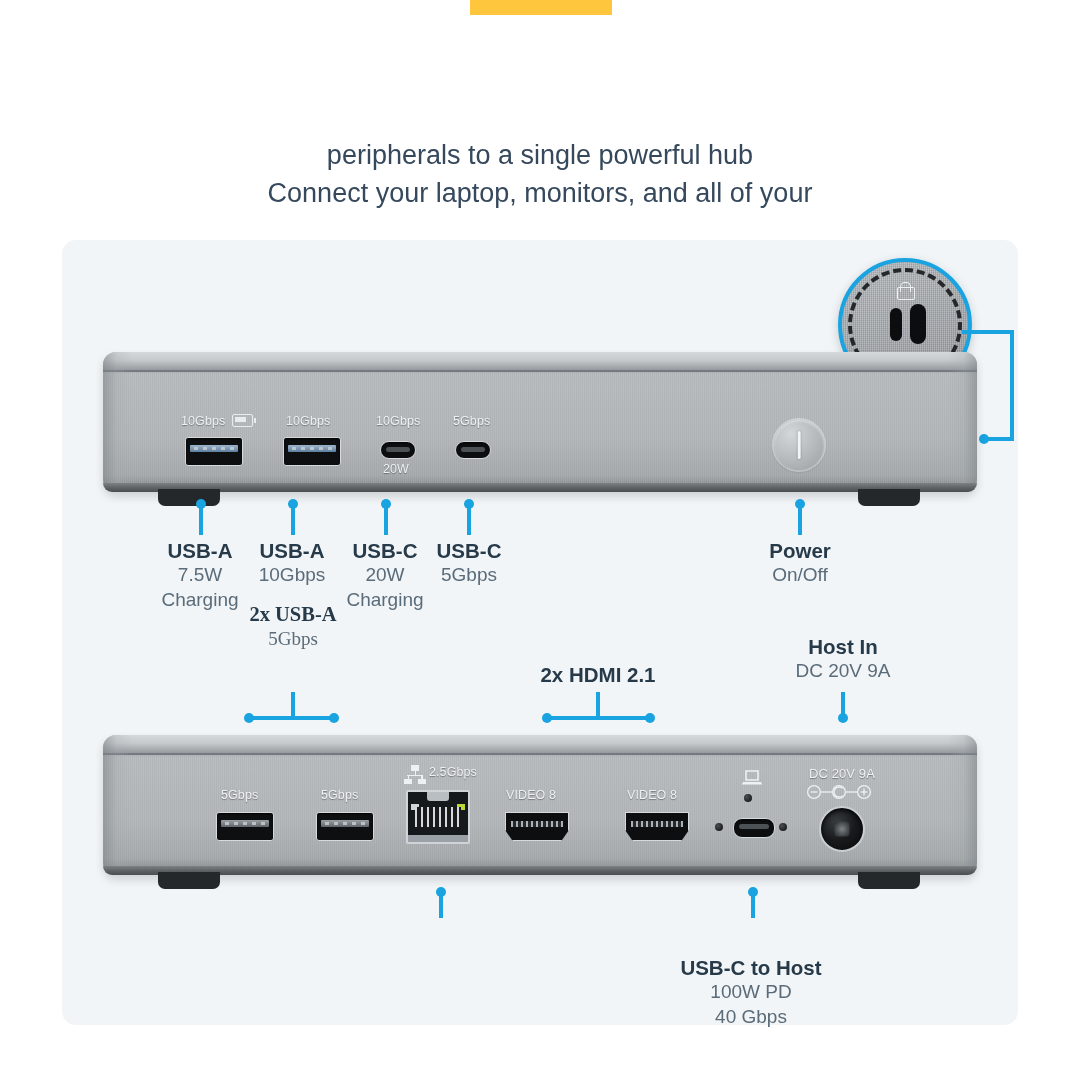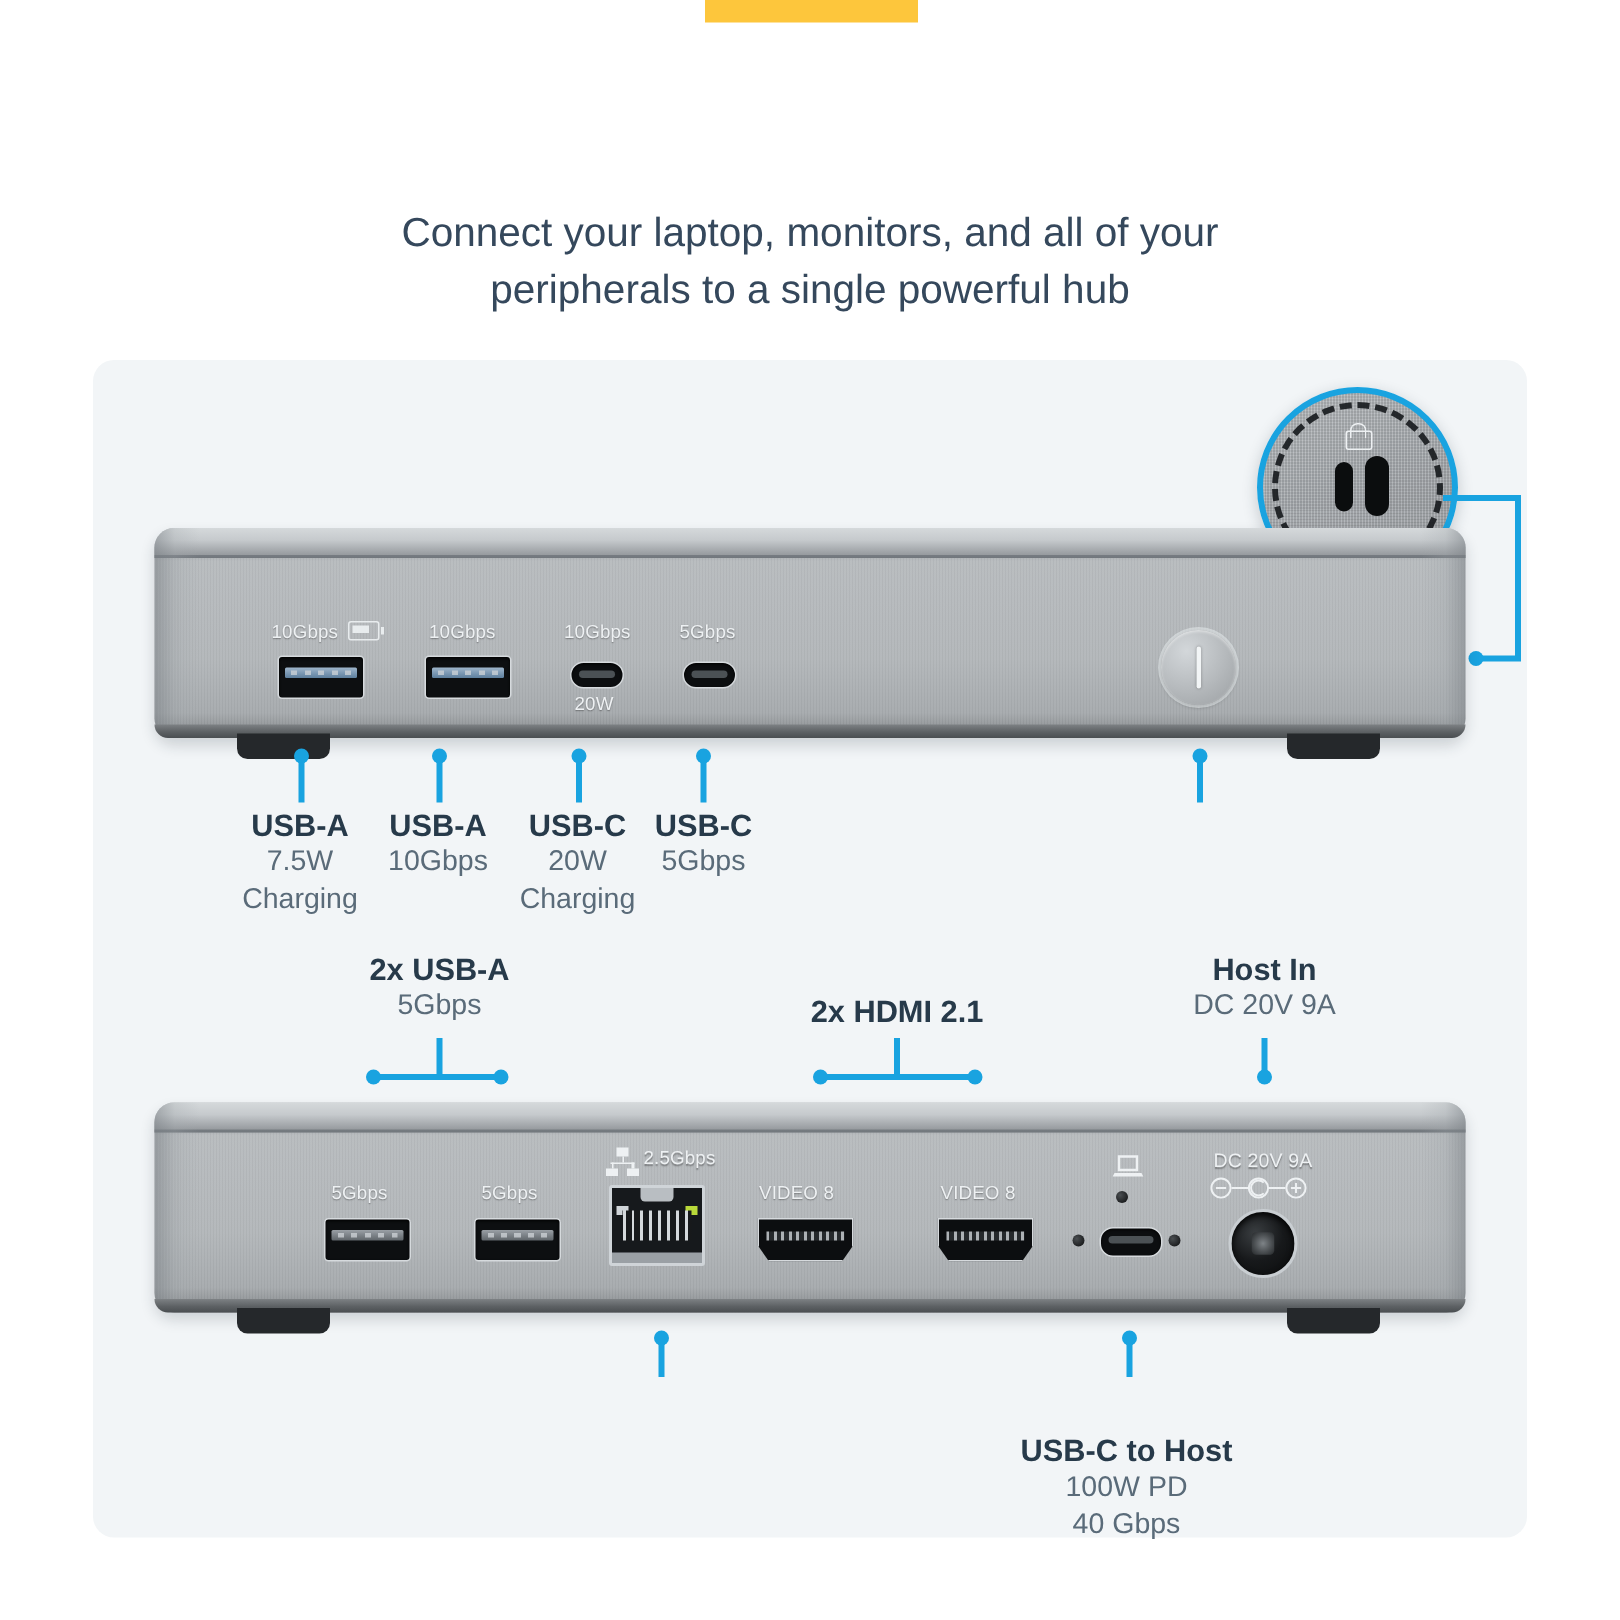--- a/index.html
+++ b/index.html
@@ -241,22 +241,22 @@
   .mag-path .seg{position:absolute;background:#19a3e0;}
 </style>
 </head>
 <body>
 
 <div class="stage">
 
   <div class="accent-bar"></div>
 
   <div class="subtitle">
+    <div>peripherals to a single powerful hub</div>
     <div>Connect your laptop, monitors, and all of your</div>
-    <div>peripherals to a single powerful hub</div>
   </div>
 
   <div class="card"></div>
 
 
   <div class="mag">
     <div class="dash"></div>
     <div class="lock-ico">
       <div class="sh"></div>
         <div class="body"></div>
@@ -321,22 +321,26 @@
   </div>
   <div class="callout" style="left:324px;top:538px;width:122px;">
     <div class="c-main">USB-C</div>
     <div class="c-sub">20W</div>
     <div class="c-sub">Charging</div>
   </div>
   <div class="callout" style="left:408px;top:538px;width:122px;">
     <div class="c-main">USB-C</div>
     <div class="c-sub">5Gbps</div>
   </div>
-
-  <div class="callout" style="left:232px;top:634px;width:122px;">
+  <div class="callout" style="left:739px;top:538px;width:122px;">
+    <div class="c-main">Power</div>
+    <div class="c-sub">On/Off</div>
+  </div>
+
+  <div class="callout" style="left:232px;top:602px;width:122px;font-family:Liberation Serif, serif;">
     <div class="c-main">2x USB-A</div>
     <div class="c-sub">5Gbps</div>
   </div>
   <div class="callout" style="left:537px;top:662px;width:122px;">
     <div class="c-main">2x HDMI 2.1</div>
   </div>
   <div class="callout" style="left:782px;top:634px;width:122px;">
     <div class="c-main">Host In</div>
     <div class="c-sub">DC 20V 9A</div>
   </div>

